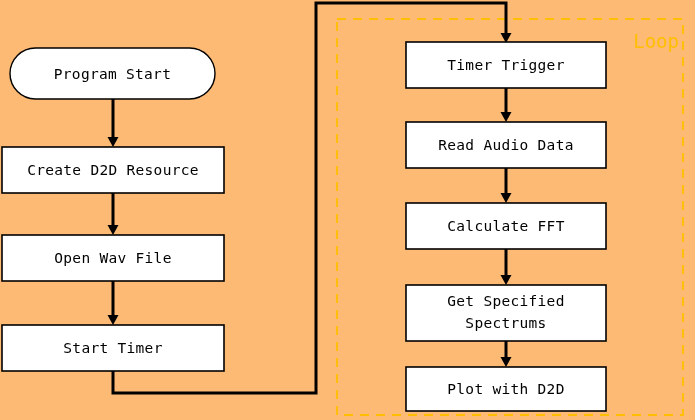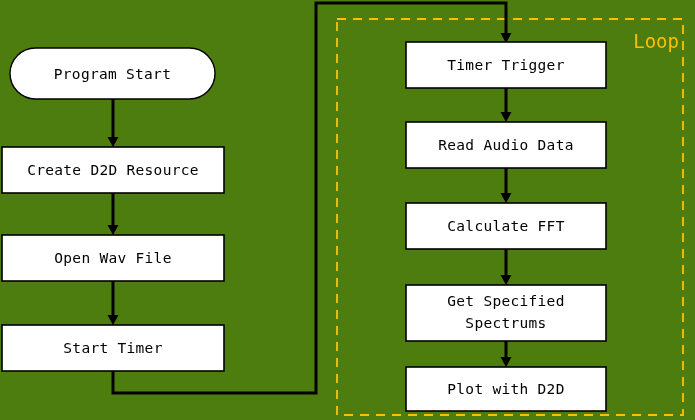--- a/index.html
+++ b/index.html
@@ -5,21 +5,21 @@
 <style>
   html, body {
     margin: 0;
     padding: 0;
     background: #ffffff;
   }
   #canvas {
     position: relative;
     width: 695px;
     height: 420px;
-    background: #4d7c0f;
+    background: #fdba74;
     overflow: hidden;
     font-family: "DejaVu Sans Mono", "Liberation Mono", monospace;
   }
   svg.diagram {
     position: absolute;
     top: 0;
     left: 0;
     width: 695px;
     height: 420px;
     display: block;

